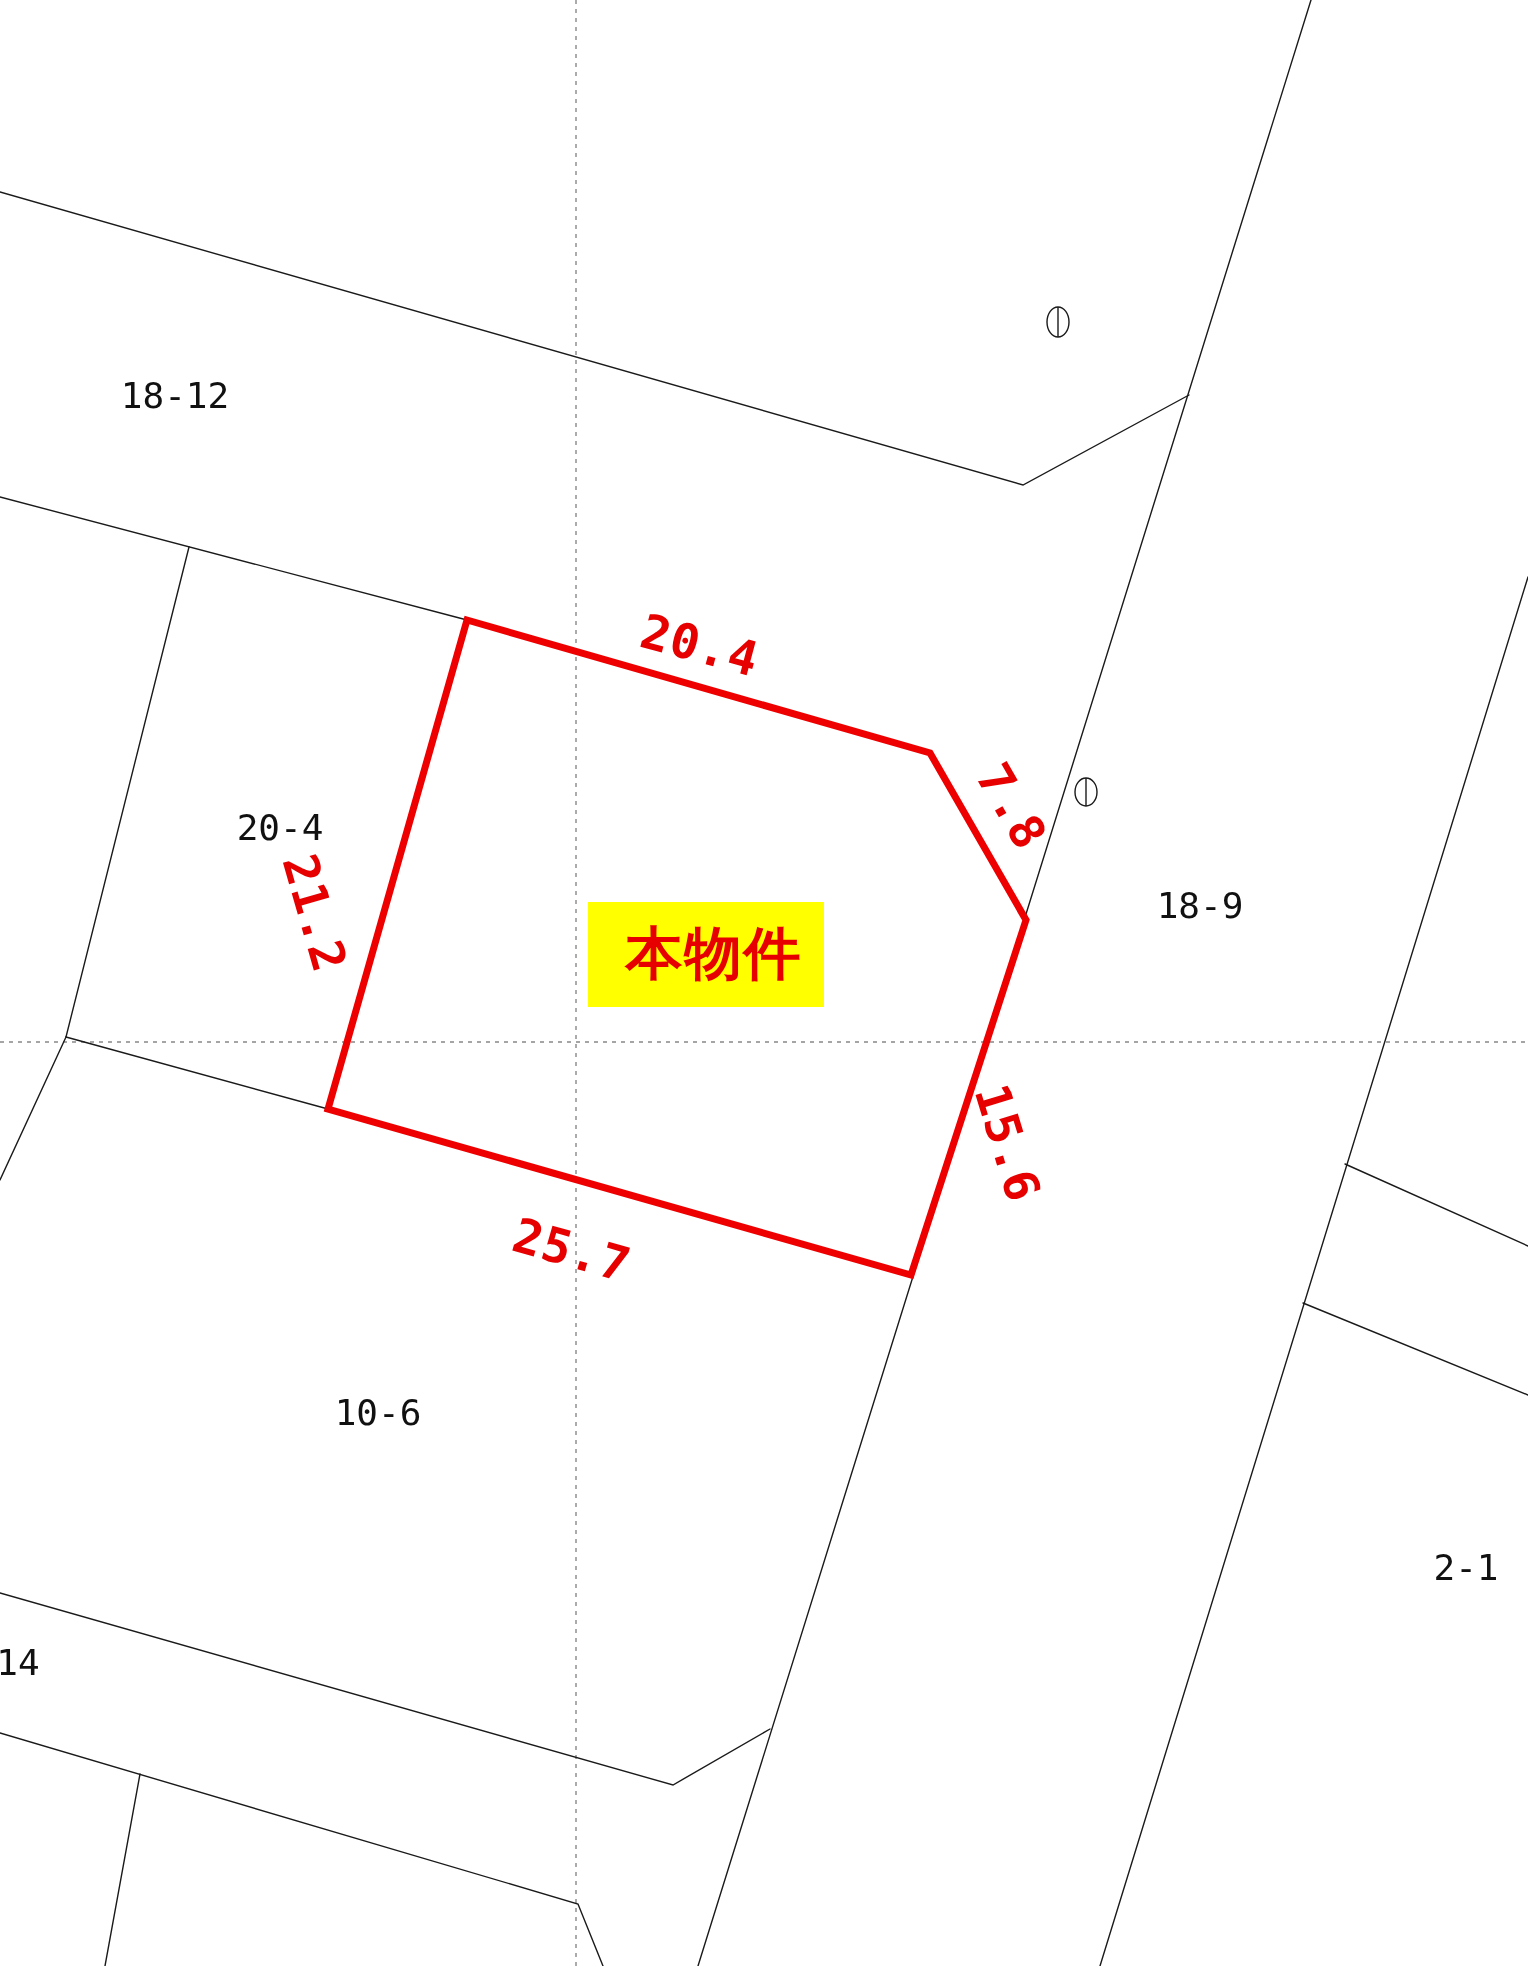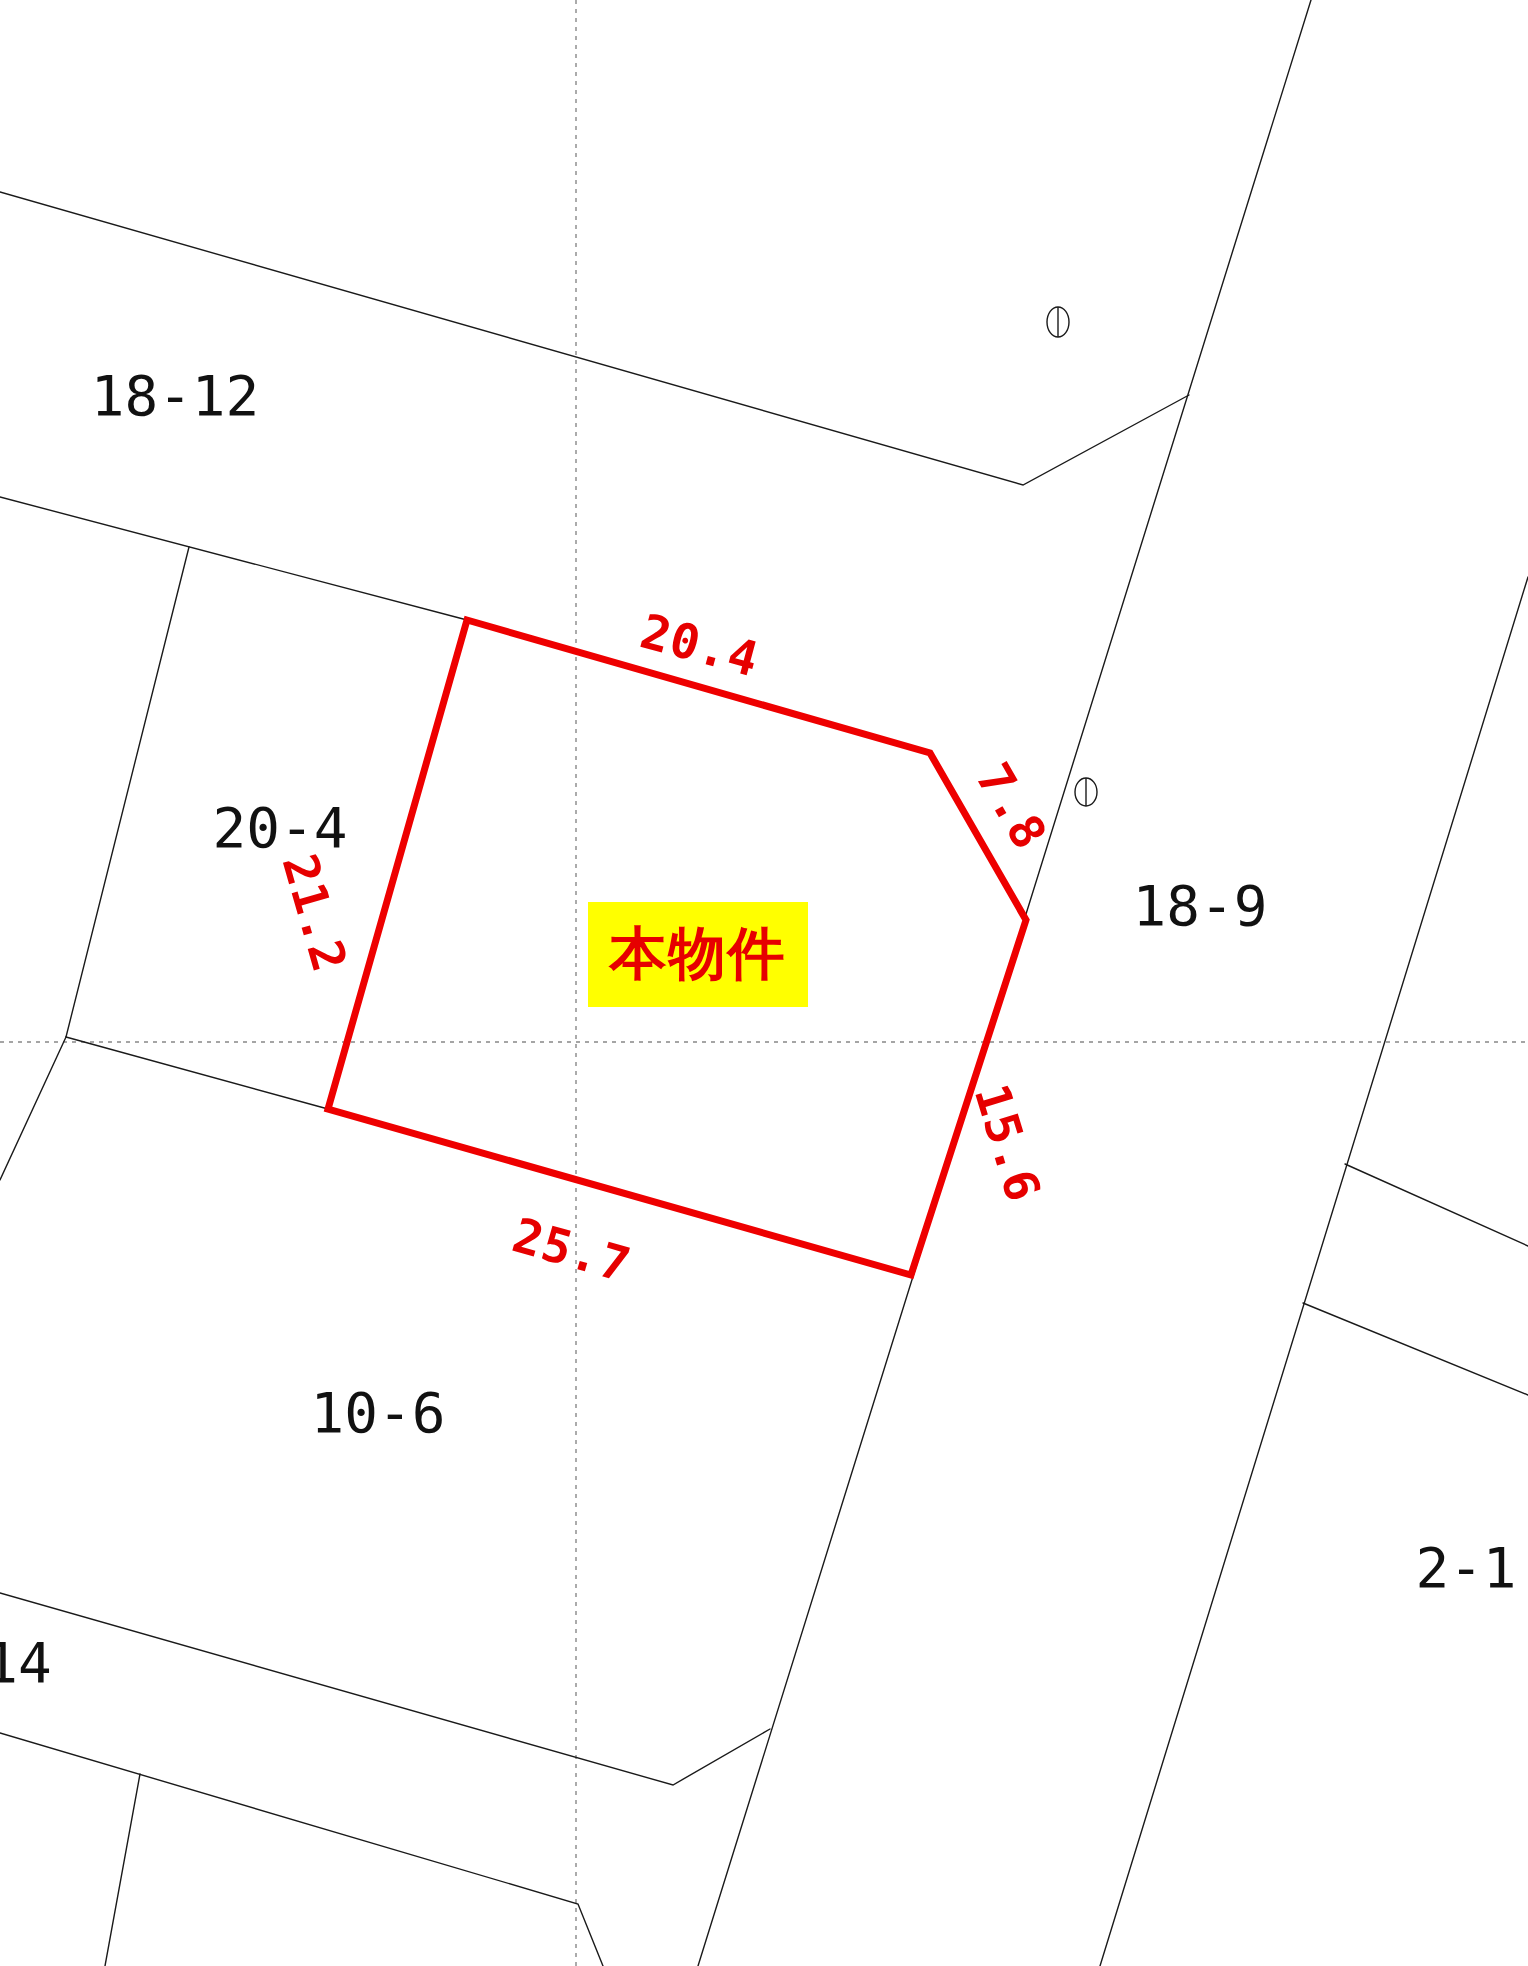--- a/index.html
+++ b/index.html
@@ -7,37 +7,38 @@
     position:relative;width:1528px;height:1966px;overflow:hidden;
     background:#ffffff;
     font-family:"DejaVu Sans Mono","Liberation Sans",sans-serif;
   }
   .stage svg{position:absolute;left:0;top:0;}
   .lbl{
     position:absolute;transform:translate(-50%,-50%);
     white-space:nowrap;line-height:1;
   }
   .lbl.black{
-    color:#111111;font-size:56px;letter-spacing:0px;
+    color:#111111;font-size:36px;letter-spacing:0px;
   }
   .lbl.dim{
     color:#e60000;font-size:48px;font-weight:bold;letter-spacing:1px;
   }
   .r15{transform:translate(-50%,-50%) rotate(15deg);}
   .r16{transform:translate(-50%,-50%) rotate(16deg);}
   .r60{transform:translate(-50%,-50%) rotate(60deg);}
   .r73{transform:translate(-50%,-50%) rotate(73deg);}
   .r74{transform:translate(-50%,-50%) rotate(74deg);}
   .subject{
     position:absolute;left:588px;top:902px;width:220px;height:105px;
     background:#ffff00;
     display:flex;align-items:center;justify-content:center;
     color:#e60000;font-size:57px;font-weight:bold;
     font-family:"DejaVu Sans","Liberation Sans",sans-serif;
     letter-spacing:2px;
+    padding-left:16px;
   }
 </style>
 </head>
 <body>
 
 <div class="stage">
 
   <svg width="1528" height="1966" viewBox="0 0 1528 1966">
 
     <g stroke="#888888" stroke-width="1.4" stroke-dasharray="4 5">

